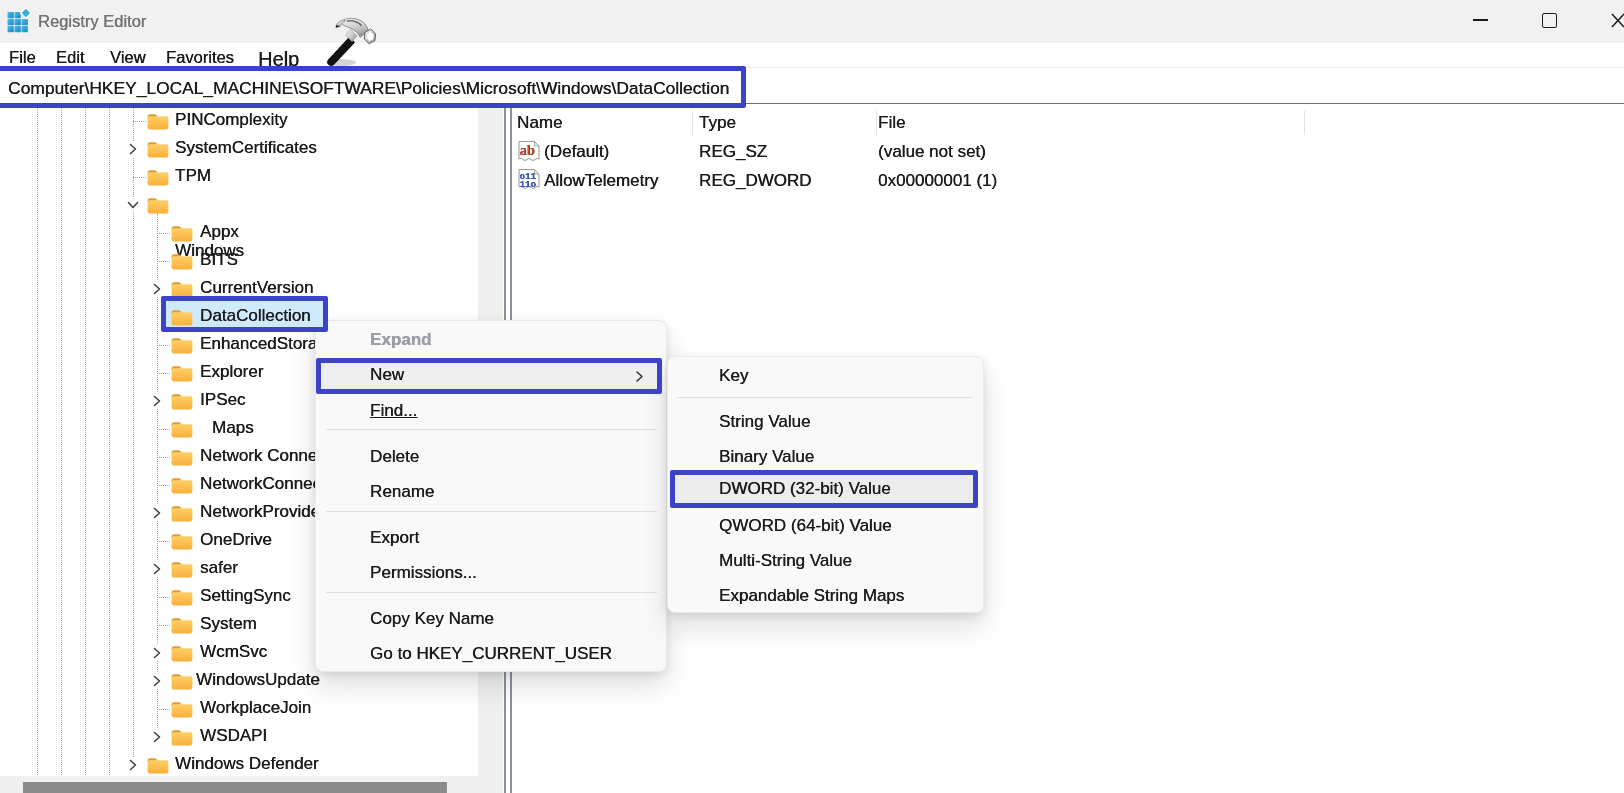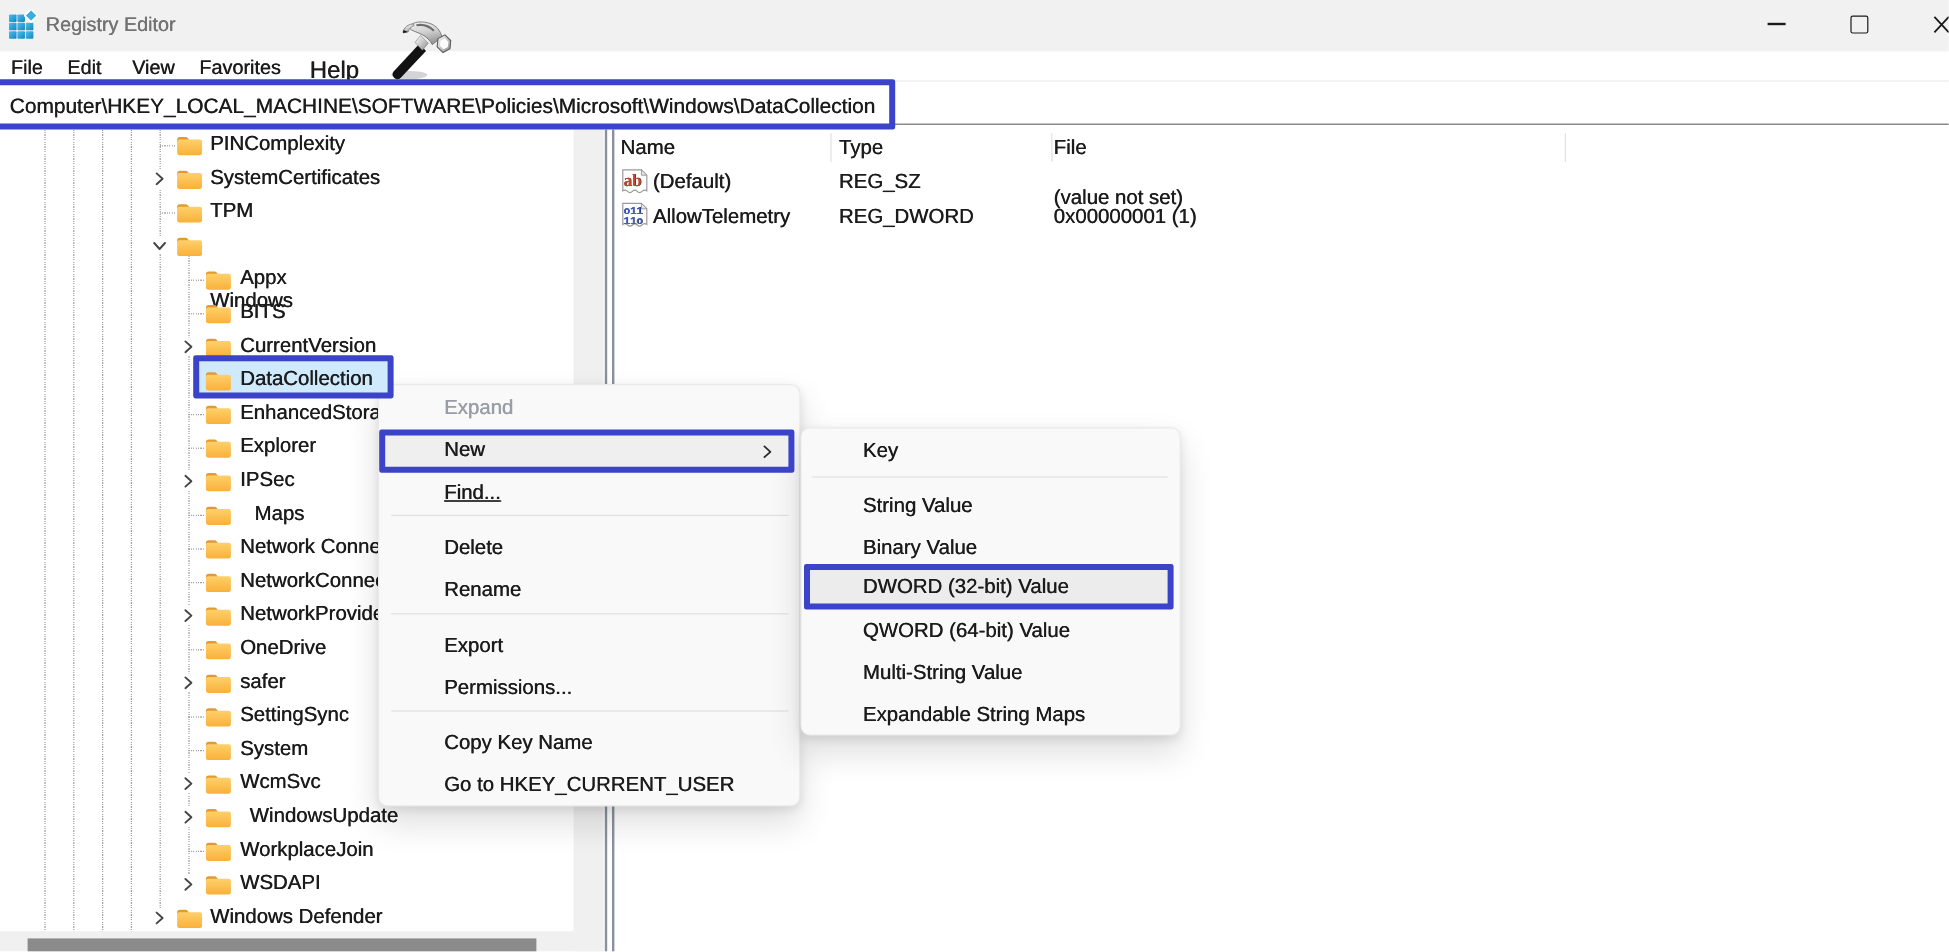--- a/index.html
+++ b/index.html
@@ -58,21 +58,21 @@
 <div class="abs" style="left:692px;top:111px;width:1px;height:24px;background:#e2e2e2;"></div>
 <div class="abs" style="left:876px;top:111px;width:1px;height:24px;background:#e2e2e2;"></div>
 <div class="abs" style="left:1304px;top:111px;width:1px;height:24px;background:#e2e2e2;"></div>
 <svg class="abs" style="left:517px;top:140px" width="24" height="24" viewBox="0 0 24 24">
 <path d="M2 1.5 H17.5 L22 6 V19 Q20 17.5 18 19.5 Q16 21.5 14 19.5 Q12 17.5 10 19.5 Q8 21.5 6 19.5 Q4 17.5 2 19 Z" fill="#fdfdfd" stroke="#9a9a9a" stroke-width="1"></path>
 <path d="M17.5 1.5 L22 6 H17.5 Z" fill="#e8e8e8" stroke="#9a9a9a" stroke-width="0.8"></path>
 <text x="2.5" y="15" font-family="Liberation Serif,serif" font-weight="bold" font-size="14.5" fill="#c7492f">ab</text>
 </svg>
 <div class="lbl" style="left:544px;top:142px;">(Default)</div>
 <div class="lbl" style="left:699px;top:142px;">REG_SZ</div>
-<div class="lbl" style="left:878px;top:155px;">(value not set)</div>
+<div class="lbl" style="left:878px;top:142px;">(value not set)</div>
 <svg class="abs" style="left:517px;top:168px" width="24" height="24" viewBox="0 0 24 24">
 <path d="M2 1.5 H17.5 L22 6 V19 Q20 17.5 18 19.5 Q16 21.5 14 19.5 Q12 17.5 10 19.5 Q8 21.5 6 19.5 Q4 17.5 2 19 Z" fill="#fdfdfd" stroke="#9a9a9a" stroke-width="1"></path>
 <path d="M17.5 1.5 L22 6 H17.5 Z" fill="#e8e8e8" stroke="#9a9a9a" stroke-width="0.8"></path>
 <text x="2.5" y="10.5" font-family="Liberation Mono,monospace" font-weight="bold" font-size="9" fill="#3e5fd7">o11</text>
 <text x="2.5" y="19" font-family="Liberation Mono,monospace" font-weight="bold" font-size="9" fill="#3e5fd7">11o</text>
 </svg>
 <div class="lbl" style="left:544px;top:170.5px;">AllowTelemetry</div>
 <div class="lbl" style="left:699px;top:170.5px;">REG_DWORD</div>
 <div class="lbl" style="left:878px;top:170.5px;">0x00000001 (1)</div>
 <div class="vdots" style="left:37px;top:108px;height:668px;"></div>
@@ -217,21 +217,21 @@
 </svg>
 <div class="lbl" style="left:200px;top:642px;">WcmSvc</div>
 <svg class="abs" style="left:150px;top:673px" width="14" height="16" viewBox="0 0 14 16">
     <rect x="0" y="0" width="14" height="16" fill="#fff"></rect>
     <path d="M4.5 3.5 L9.5 8 L4.5 12.5" stroke="#454545" stroke-width="1.6" fill="none" stroke-linecap="round" stroke-linejoin="round"></path>
   </svg>
 <svg class="abs" style="left:170.5px;top:673px" width="22" height="17" viewBox="0 0 22 17">
 <path d="M0.6 3.6 Q0.6 1.2 3 1.2 L7.6 1.2 Q8.8 1.2 9.5 2.1 L10.8 3.8 L0.6 5.5 Z" fill="#e19b33"></path>
 <rect x="0.6" y="3.2" width="20.8" height="13.2" rx="1.8" fill="url(#fgrad)"></rect>
 </svg>
-<div class="lbl" style="left:208px;top:670px;">WindowsUpdate</div>
+<div class="lbl" style="left:196px;top:670px;">WindowsUpdate</div>
 <div class="hdots" style="left:157px;top:709px;width:12.5px;"></div>
 <svg class="abs" style="left:170.5px;top:701px" width="22" height="17" viewBox="0 0 22 17">
 <path d="M0.6 3.6 Q0.6 1.2 3 1.2 L7.6 1.2 Q8.8 1.2 9.5 2.1 L10.8 3.8 L0.6 5.5 Z" fill="#e19b33"></path>
 <rect x="0.6" y="3.2" width="20.8" height="13.2" rx="1.8" fill="url(#fgrad)"></rect>
 </svg>
 <div class="lbl" style="left:200px;top:698px;">WorkplaceJoin</div>
 <svg class="abs" style="left:150px;top:729px" width="14" height="16" viewBox="0 0 14 16">
     <rect x="0" y="0" width="14" height="16" fill="#fff"></rect>
     <path d="M4.5 3.5 L9.5 8 L4.5 12.5" stroke="#454545" stroke-width="1.6" fill="none" stroke-linecap="round" stroke-linejoin="round"></path>
   </svg>
@@ -246,21 +246,21 @@
   </svg>
 <svg class="abs" style="left:146.5px;top:757px" width="22" height="17" viewBox="0 0 22 17">
 <path d="M0.6 3.6 Q0.6 1.2 3 1.2 L7.6 1.2 Q8.8 1.2 9.5 2.1 L10.8 3.8 L0.6 5.5 Z" fill="#e19b33"></path>
 <rect x="0.6" y="3.2" width="20.8" height="13.2" rx="1.8" fill="url(#fgrad)"></rect>
 </svg>
 <div class="lbl" style="left:175px;top:754px;">Windows Defender</div>
 <div class="abs" style="left:315px;top:320px;width:352px;height:352px;background:#f9f9f9;
  border:1px solid #eaeaea;border-radius:8px;box-shadow:0 14px 28px rgba(0,0,0,0.13),0 3px 8px rgba(0,0,0,0.09);z-index:30;">
 
 </div>
-<div class="lbl" style="left:370px;top:330px;color:#999da6;font-weight:normal;z-index:31;">Expand</div>
+<div class="lbl" style="left:370px;top:330px;color:#999da6;font-weight:bold;z-index:31;">Expand</div>
 <div class="lbl" style="left:370px;top:400.5px;z-index:31;text-decoration:underline;">Find...</div>
 <div class="lbl" style="left:370px;top:446.5px;z-index:31;">Delete</div>
 <div class="lbl" style="left:370px;top:481.5px;z-index:31;">Rename</div>
 <div class="lbl" style="left:370px;top:527.5px;z-index:31;">Export</div>
 <div class="lbl" style="left:370px;top:562.5px;z-index:31;">Permissions...</div>
 <div class="lbl" style="left:370px;top:608.5px;z-index:31;">Copy Key Name</div>
 <div class="lbl" style="left:370px;top:643.5px;z-index:31;">Go to HKEY_CURRENT_USER</div>
 <div class="abs" style="left:326px;top:429px;width:331px;height:1px;background:#e0e0e0;z-index:31;"></div>
 <div class="abs" style="left:326px;top:510.5px;width:331px;height:1px;background:#e0e0e0;z-index:31;"></div>
 <div class="abs" style="left:326px;top:592px;width:331px;height:1px;background:#e0e0e0;z-index:31;"></div>

